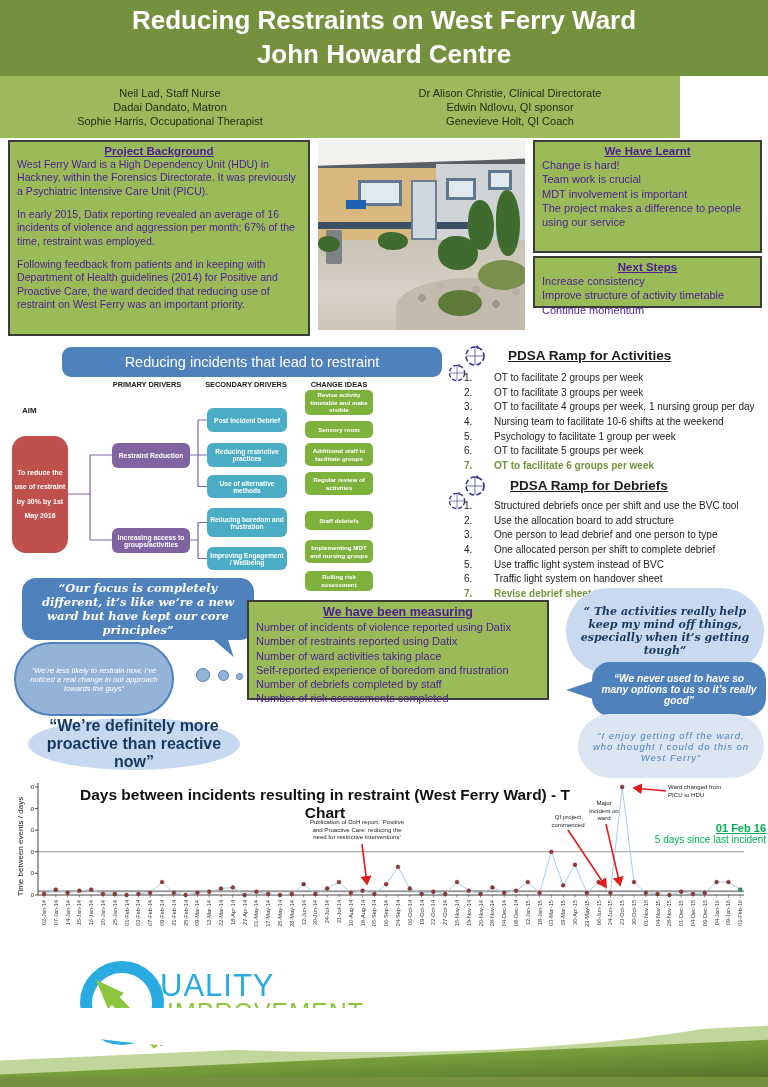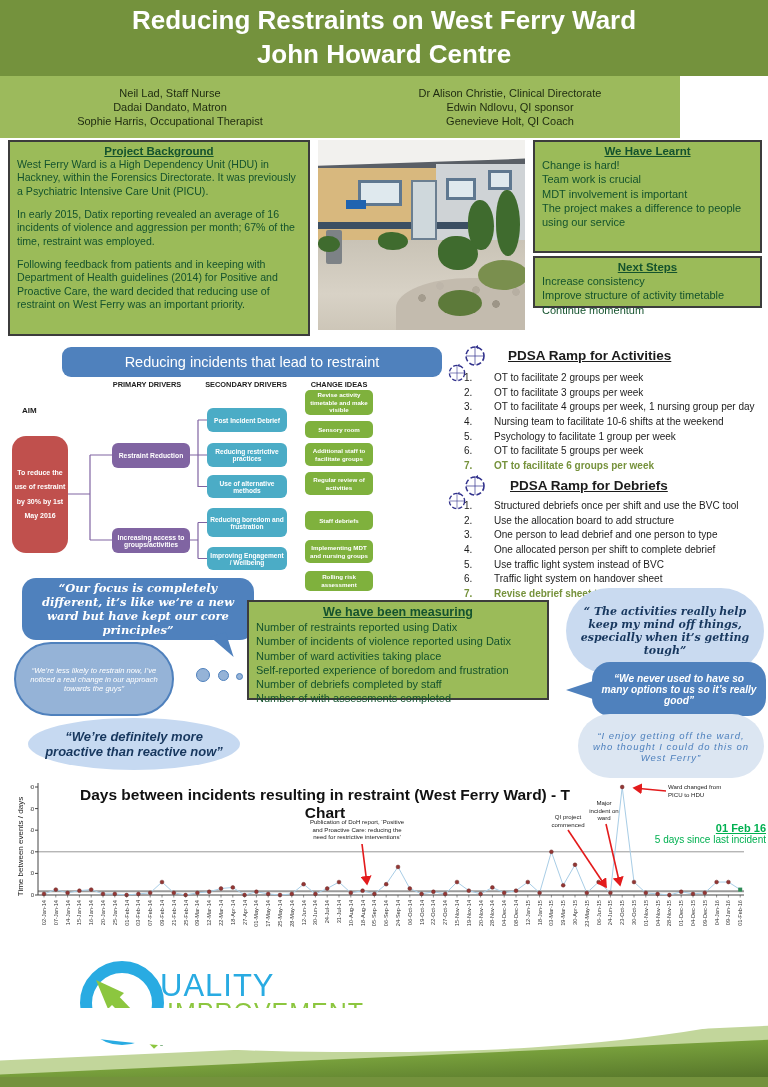--- a/index.html
+++ b/index.html
@@ -7,21 +7,21 @@
   .poster{position:relative;width:768px;height:1087px;background:#ffffff;
     font-family:"Liberation Sans",sans-serif;overflow:hidden;margin:0 auto;color:#1c1c1c}
   
   .hdr{position:absolute;left:0;top:0;width:768px;height:76px;background:#74923d;
     display:flex;flex-direction:column;justify-content:center;text-align:center}
   .hdr .t{color:#fff;font-weight:bold;font-size:26px;line-height:1.3}
   .authors{position:absolute;left:0;top:76px;width:680px;height:62px;background:#9cba5c;
     display:flex;align-items:center}
   .acol{width:50%;text-align:center;font-size:10.5px;line-height:1.45;color:#1e2a10}
   
-  .gbox{position:absolute;background:#9bbb59;border:2px solid #3c3c3c;padding:3px 7px;color:#14532d}
+  .gbox{position:absolute;background:#9bbb59;border:2px solid #3c3c3c;padding:3px 7px;color:#4c1d95}
   .utitle{font-weight:bold;text-decoration:underline;text-align:center;font-size:11.5px;margin-bottom:1px}
   .body-txt{font-size:10.6px;line-height:1.26}
   .body-txt p{margin-bottom:10px}
   .plain-list div{font-size:11px;line-height:1.3}
   
   .photo{position:absolute;left:318px;top:140px;width:207px;height:190px;overflow:hidden;background:#e8e6e2}
   .photo .sky{position:absolute;left:0;top:0;width:100%;height:34px;background:#f2f1ee}
   .photo .roof{position:absolute;left:-10px;top:22px;width:240px;height:10px;background:#5a5f66;transform:rotate(-2deg)}
   .photo .wallL{position:absolute;left:0;top:28px;width:120px;height:72px;background:#d8b87e}
   .photo .wallR{position:absolute;left:118px;top:24px;width:92px;height:80px;background:#cfd3d6}
@@ -54,21 +54,21 @@
   .pdsa-list{position:absolute;width:300px;font-size:10px;line-height:1.47;list-style:none;counter-reset:n}
   .pdsa-list li{counter-increment:n;display:flex}
   .pdsa-list li::before{content:counter(n) ".";width:30px;flex:0 0 30px}
   .pdsa-list li.hl-green{color:#76923c;font-weight:bold}
   
   .bubble{position:absolute;background:#4f81bd;border-radius:14px;color:#fff;display:flex;align-items:center;justify-content:center;text-align:center}
   .q-serif{font-family:"DejaVu Serif",serif;font-style:italic;font-weight:bold}
   .tail{position:absolute;width:0;height:0}
   .cloud{position:absolute;border-radius:50%;display:flex;align-items:center;justify-content:center;text-align:center}
   .ellipseq{position:absolute;border-radius:50%;background:#c6d9f1;display:flex;align-items:center;justify-content:center;
-    text-align:center;color:#17375e;font-weight:bold;font-style:italic;font-size:13px}
+    text-align:center;color:#17375e;font-weight:bold;font-size:16px}
   
   .chart-title{position:absolute;left:60px;top:786px;width:530px;text-align:center;font-weight:bold;font-size:15.5px;color:#111}
   .ylab{position:absolute;left:-30px;top:842px;width:100px;transform:rotate(-90deg);font-size:8px;color:#222;text-align:center}
   .anno{position:absolute;font-size:6.1px;color:#222;line-height:1.25}
   .anno.center{text-align:center}
   .greennote{position:absolute;left:640px;top:822px;width:126px;text-align:right;color:#00b050}
   .greennote .d{font-size:11px;font-weight:bold;text-decoration:underline}
   .greennote .s{font-size:10px}
   
   .logo-txt{position:absolute;letter-spacing:1px}
@@ -234,26 +234,26 @@
   </div>
   <div style="position:absolute;left:196px;top:668px;width:14px;height:14px;border-radius:50%;background:#95b3d7;border:1.5px solid #4f81bd"></div>
   <div style="position:absolute;left:218px;top:670px;width:11px;height:11px;border-radius:50%;background:#95b3d7;border:1.5px solid #4f81bd"></div>
   <div style="position:absolute;left:236px;top:673px;width:7px;height:7px;border-radius:50%;background:#95b3d7;border:1.5px solid #4f81bd"></div>
 
   <div class="ellipseq" style="left:28px;top:718px;width:212px;height:52px;padding:2px 16px">“We’re definitely more proactive than reactive now”</div>
 
   <div class="gbox" style="left:247px;top:600px;width:302px;height:100px;border-width:2.5px">
     <div class="utitle" style="font-size:12.5px">We have been measuring</div>
     <div class="plain-list" style="font-size:10.4px">
+        <div>Number of incidents of violence reported using Datix</div>
         <div>Number of restraints reported using Datix</div>
-        <div>Number of incidents of violence reported using Datix</div>
         <div>Number of ward activities taking place</div>
         <div>Self-reported experience of boredom and frustration</div>
         <div>Number of debriefs completed by staff</div>
-        <div>Number of with assessments completed</div>
+        <div>Number of risk assessments completed</div>
       </div>
   </div>
 
   <div class="cloud q-serif" style="left:566px;top:588px;width:198px;height:86px;background:#c9daf0;border-radius:60px;
        color:#17375e;font-size:11px;padding:6px 14px">“ The activities really help keep my mind off things, especially when it’s getting tough”</div>
 
   <div class="bubble" style="left:592px;top:662px;width:174px;height:54px;border-radius:18px;font-style:italic;font-weight:bold;font-size:10.2px;padding:4px 8px">“We never used to have so many options to us so it’s really good”</div>
   <div class="tail" style="left:566px;top:680px;border-top:10px solid transparent;border-bottom:10px solid transparent;border-right:30px solid #4f81bd"></div>
 
   <div class="cloud" style="left:578px;top:714px;width:186px;height:64px;background:#dce6f2;border-radius:50px;

